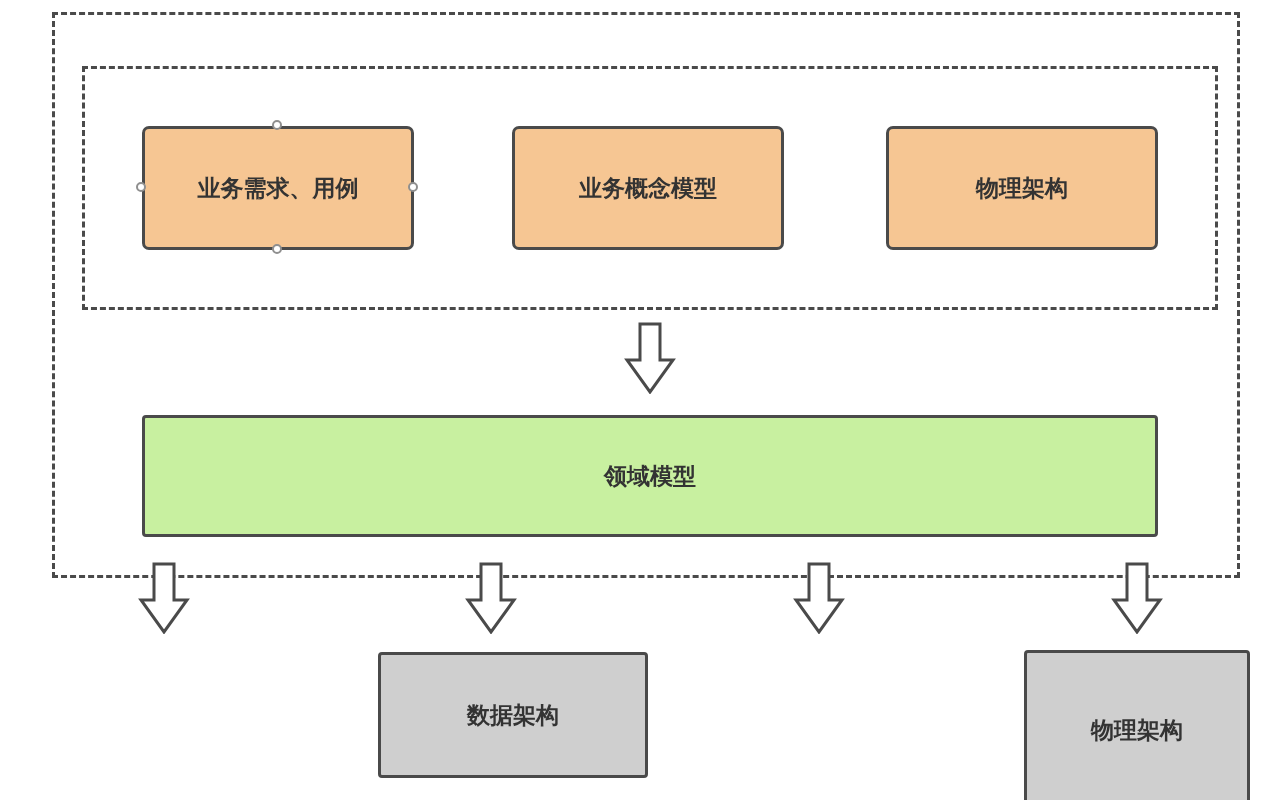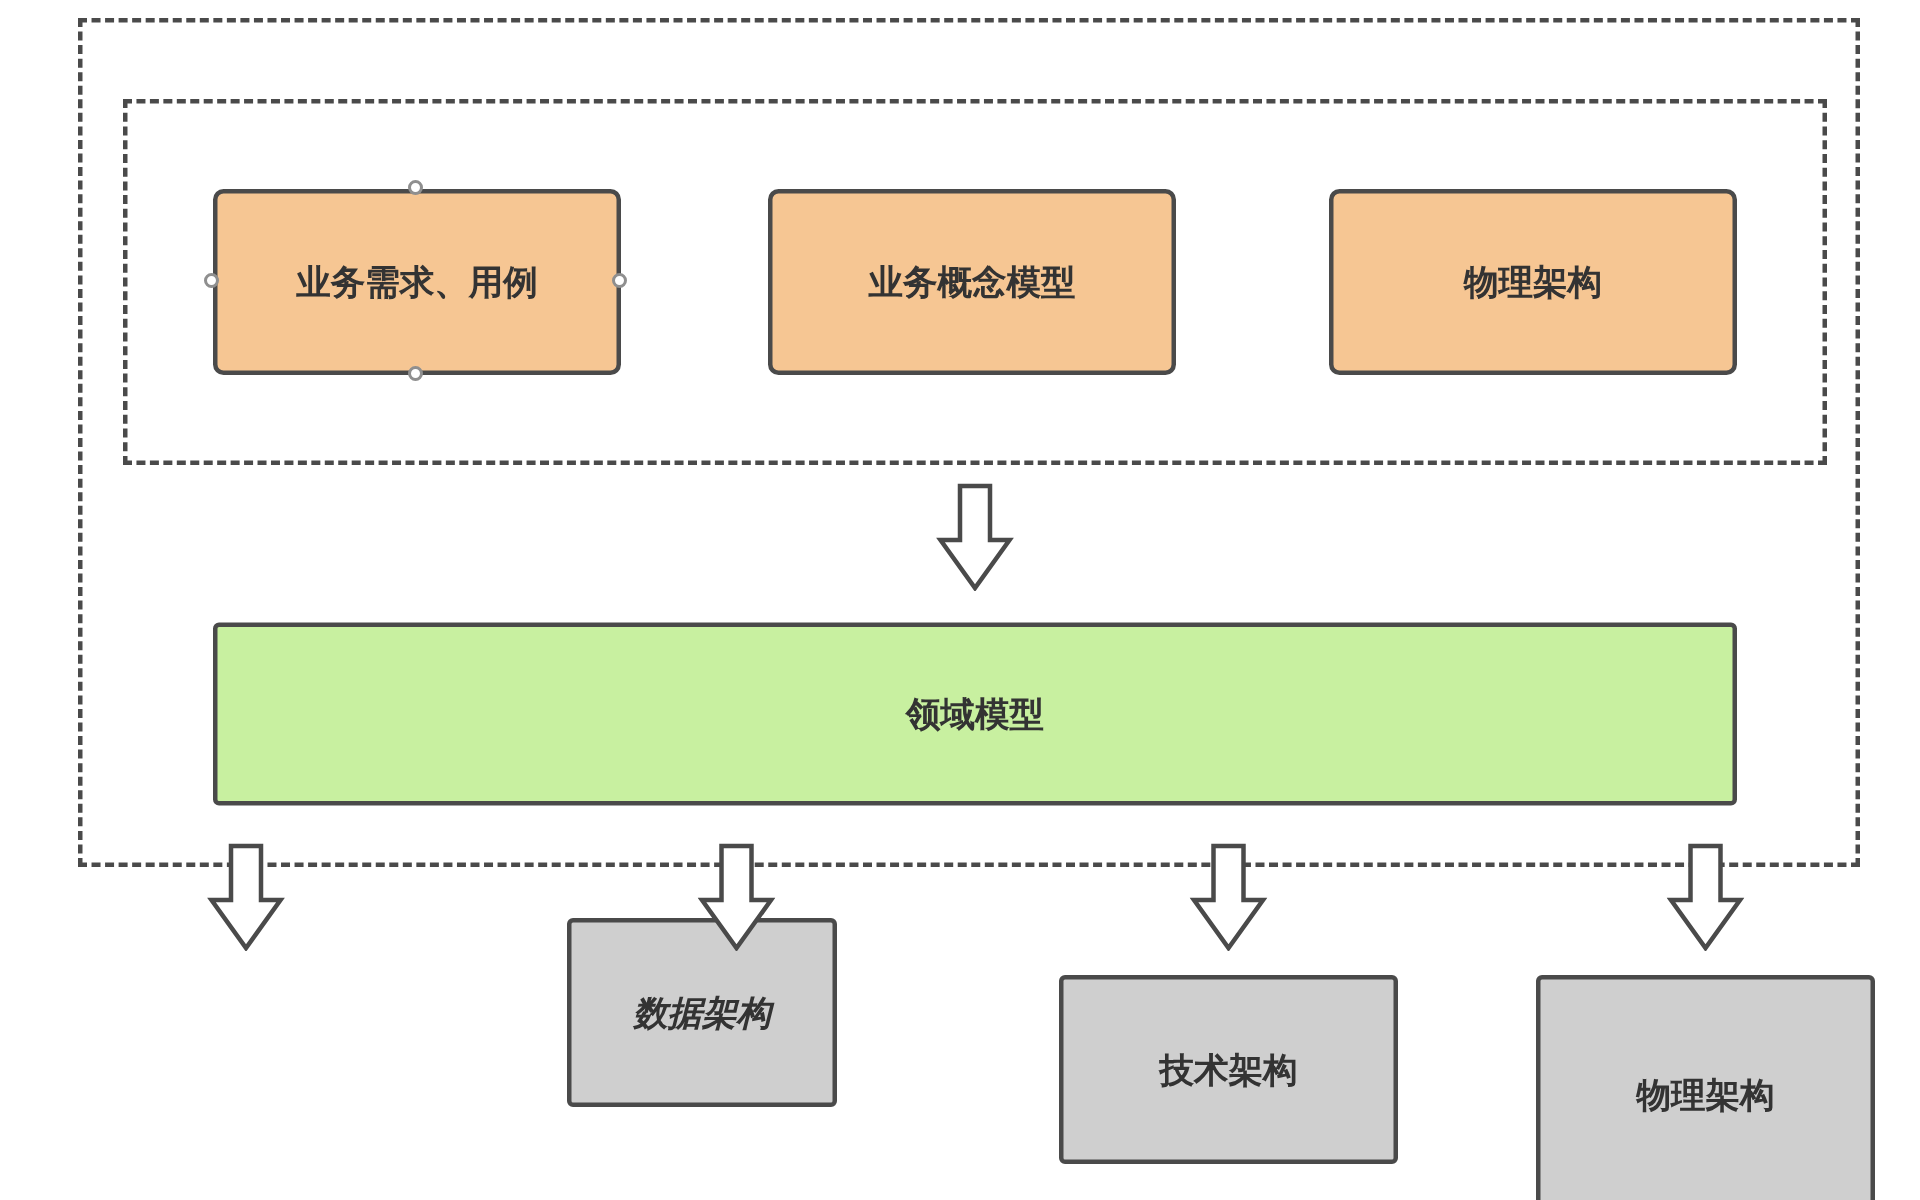--- a/index.html
+++ b/index.html
@@ -37,21 +37,21 @@
     z-index:2;
   }
   .orange{background:var(--box-orange);border-radius:7px;}
   .green{background:var(--box-green);border-radius:4px;}
   .gray{background:var(--box-gray);border-radius:4px;}
   .box-a{left:142px;top:126px;width:272px;height:124px;}
   .box-b{left:512px;top:126px;width:272px;height:124px;}
   .box-c{left:886px;top:126px;width:272px;height:124px;}
   .box-domain{left:142px;top:415px;width:1016px;height:122px;}
   .box-g1{left:50px;top:650px;width:226px;height:126px;}
-  .box-g2{left:378px;top:612px;width:180px;height:126px;font-style:italic;}
+  .box-g2{left:378px;top:652px;width:270px;height:126px;}
   .box-g3{left:706px;top:650px;width:226px;height:126px;}
   .box-g4{left:1024px;top:650px;width:226px;height:161px;}
   .arrow{
     position:absolute;
     z-index:3;
   }
   .arrow polygon{
     fill:#ffffff;
     stroke:var(--border-dark);
     stroke-width:3;
@@ -118,20 +118,17 @@
   <svg class="arrow arrow-3" width="52" height="72" viewBox="0 0 52 72">
     <polygon points="16,2 36,2 36,38 49,38 26,70 3,38 16,38"></polygon>
   </svg>
   <svg class="arrow arrow-4" width="52" height="72" viewBox="0 0 52 72">
     <polygon points="16,2 36,2 36,38 49,38 26,70 3,38 16,38"></polygon>
   </svg>
 
   <div class="shape gray box-g2">
     <span class="label">数据架构</span>
   </div>
-  <div class="shape gray box-g3">
-    <span class="label">技术架构</span>
-  </div>
   <div class="shape gray box-g4">
     <span class="label">物理架构</span>
   </div>
 
 </div>
 
 </body></html>

